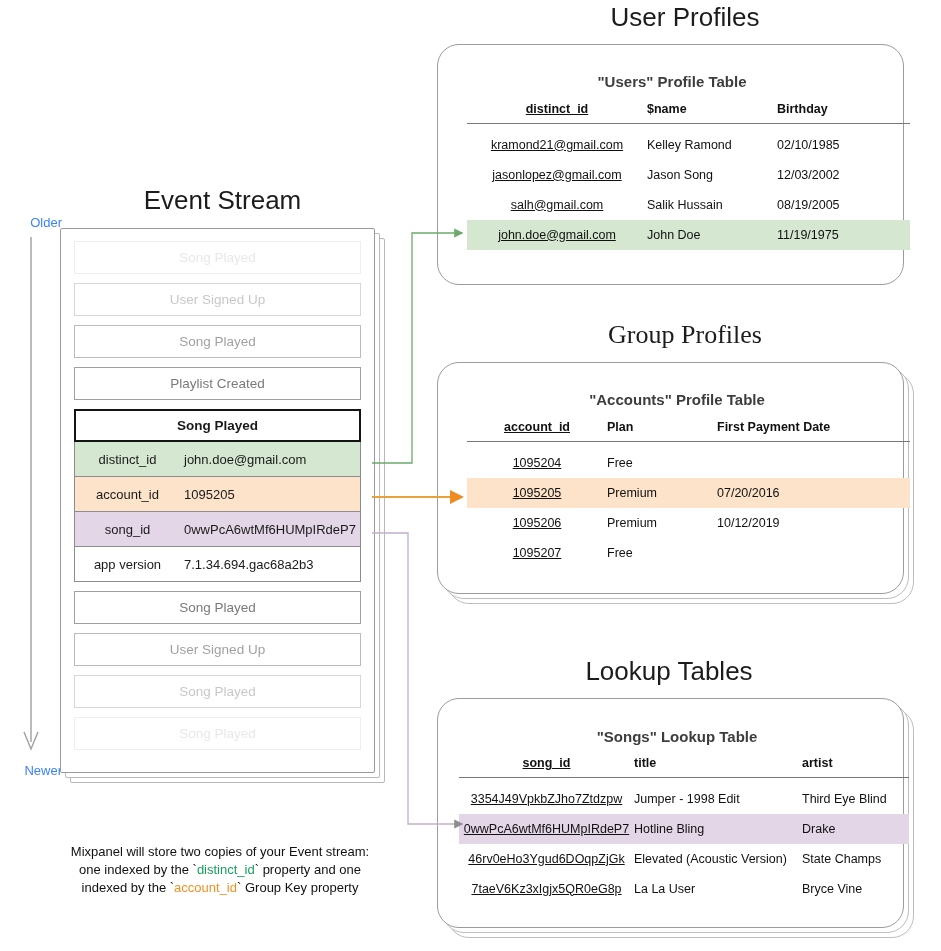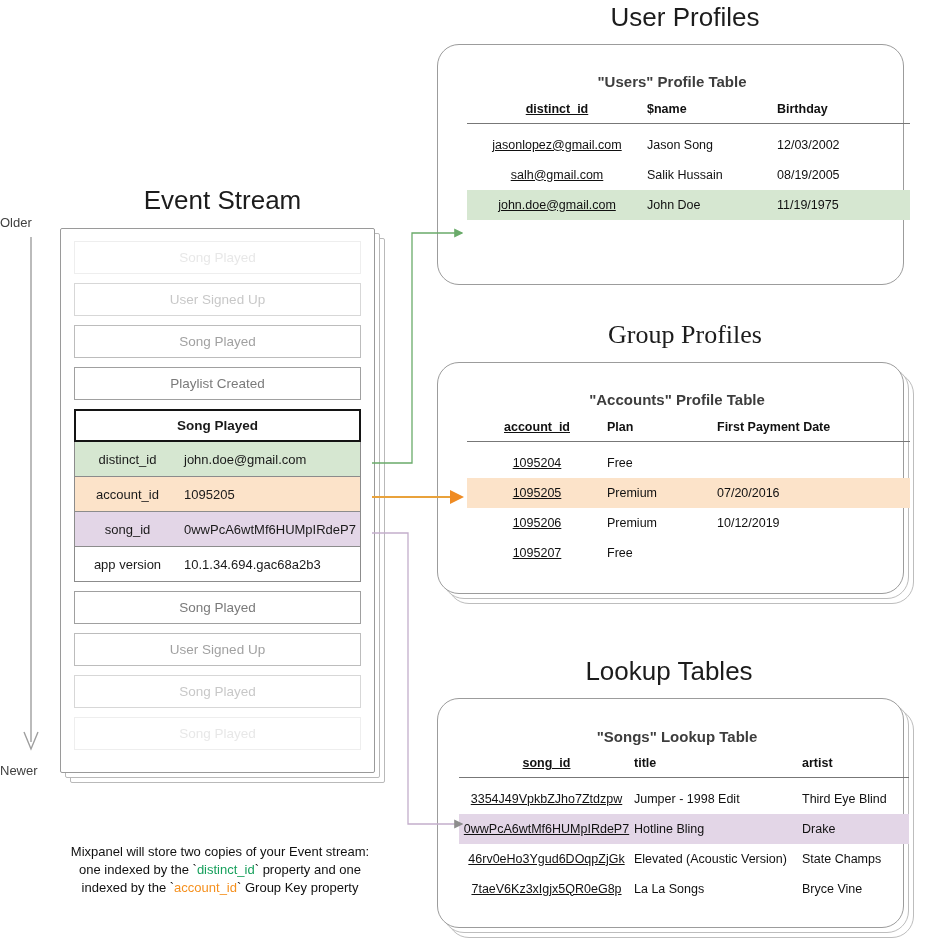--- a/index.html
+++ b/index.html
@@ -19,21 +19,21 @@
     font-size: 26px;
     color: #1c1c1c;
     text-align: center;
     white-space: nowrap;
   }
 
   
   #timeline { position: absolute; left: 0; top: 215px; width: 70px; height: 570px; }
   .tl-label {
     position: absolute; left: 0; width: 62px;
-    text-align: left; font-size: 13px; color: #404040;
+    text-align: right; font-size: 13px; color: #3b82f6;
   }
   #tl-older { top: 0; }
   #tl-newer { top: 548px; }
   #tl-axis { position: absolute; left: 0; top: 22px; width: 62px; height: 522px; }
 
   
   #event-stream-wrap { position: absolute; left: 60px; top: 228px; width: 325px; height: 555px; }
   .es-shadow {
     position: absolute; border: 1.5px solid #b9b9b9; background: #fff;
     border-radius: 2px;
@@ -164,21 +164,21 @@
             <div class="prop-row" style="background: rgb(252, 227, 201);">
               <div class="prop-key">account_id</div>
               <div class="prop-val">1095205</div>
             </div>
             <div class="prop-row" style="background: rgb(227, 214, 231);">
               <div class="prop-key">song_id</div>
               <div class="prop-val">0wwPcA6wtMf6HUMpIRdeP7</div>
             </div>
             <div class="prop-row">
               <div class="prop-key">app version</div>
-              <div class="prop-val">10.1.34.694.gac68a2b3</div>
+              <div class="prop-val">7.1.34.694.gac68a2b3</div>
             </div>
           </div>
       </div>
 
       <div id="events-after">
           <div class="event-box fade-40">
             <span>Song Played</span>
           </div>
           <div class="event-box fade-20">
             <span>User Signed Up</span>
@@ -213,20 +213,25 @@
     <thead>
           <tr>
             <th class="keycol"><span>distinct_id</span></th>
             <th><span>$name</span></th>
             <th><span>Birthday</span></th>
           </tr>
         </thead>
         <tbody>
           <tr class="spacer-row">
             <td colspan="3"></td>
+          </tr>
+          <tr>
+            <td class="keycol"><span>kramond21@gmail.com</span></td>
+            <td>Kelley Ramond</td>
+            <td>02/10/1985</td>
           </tr>
           <tr>
             <td class="keycol"><span>jasonlopez@gmail.com</span></td>
             <td>Jason Song</td>
             <td>12/03/2002</td>
           </tr>
           <tr>
             <td class="keycol"><span>salh@gmail.com</span></td>
             <td>Salik Hussain</td>
             <td>08/19/2005</td>
@@ -322,21 +327,21 @@
             <td>Hotline Bling</td>
             <td>Drake</td>
           </tr>
           <tr>
             <td class="keycol"><span>46rv0eHo3Ygud6DOqpZjGk</span></td>
             <td>Elevated (Acoustic Version)</td>
             <td>State Champs</td>
           </tr>
           <tr>
             <td class="keycol"><span>7taeV6Kz3xIgjx5QR0eG8p</span></td>
-            <td>La La Songs</td>
+            <td>La La User</td>
             <td>Bryce Vine</td>
           </tr>
         </tbody>
       </table>
   </div>
 
   <svg id="connectors" viewBox="0 0 941 951">
     <defs>
       <marker id="ah-green" markerWidth="7" markerHeight="7" refX="6" refY="3.5" orient="auto">
         <path d="M0,0 L7,3.5 L0,7 z" fill="#6aab6a"></path>

